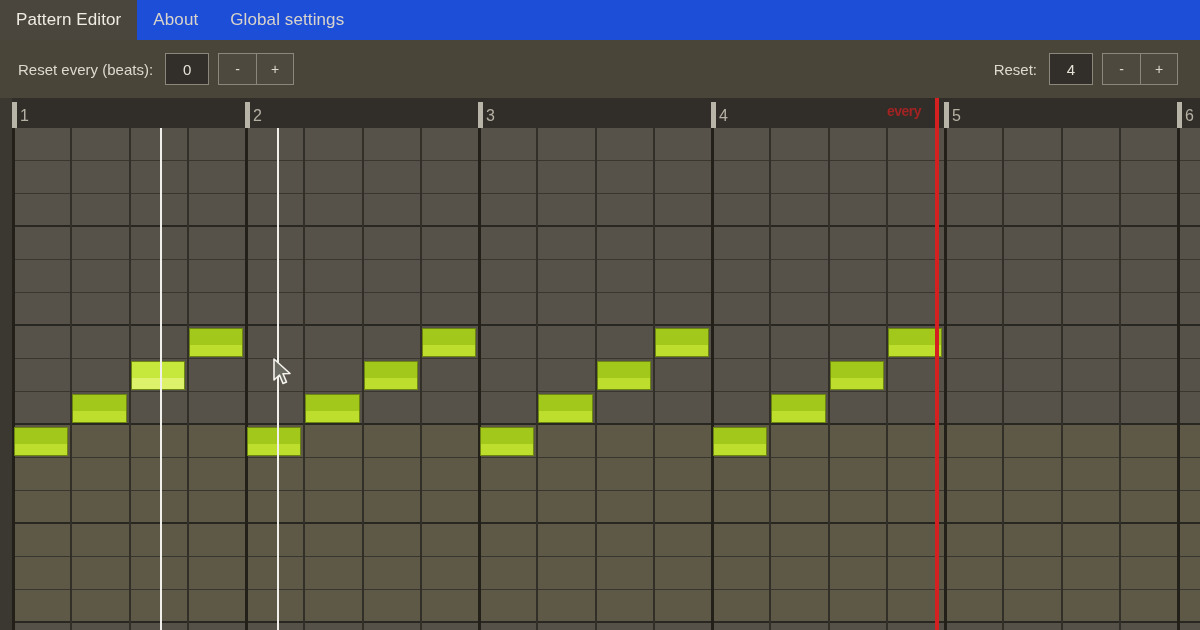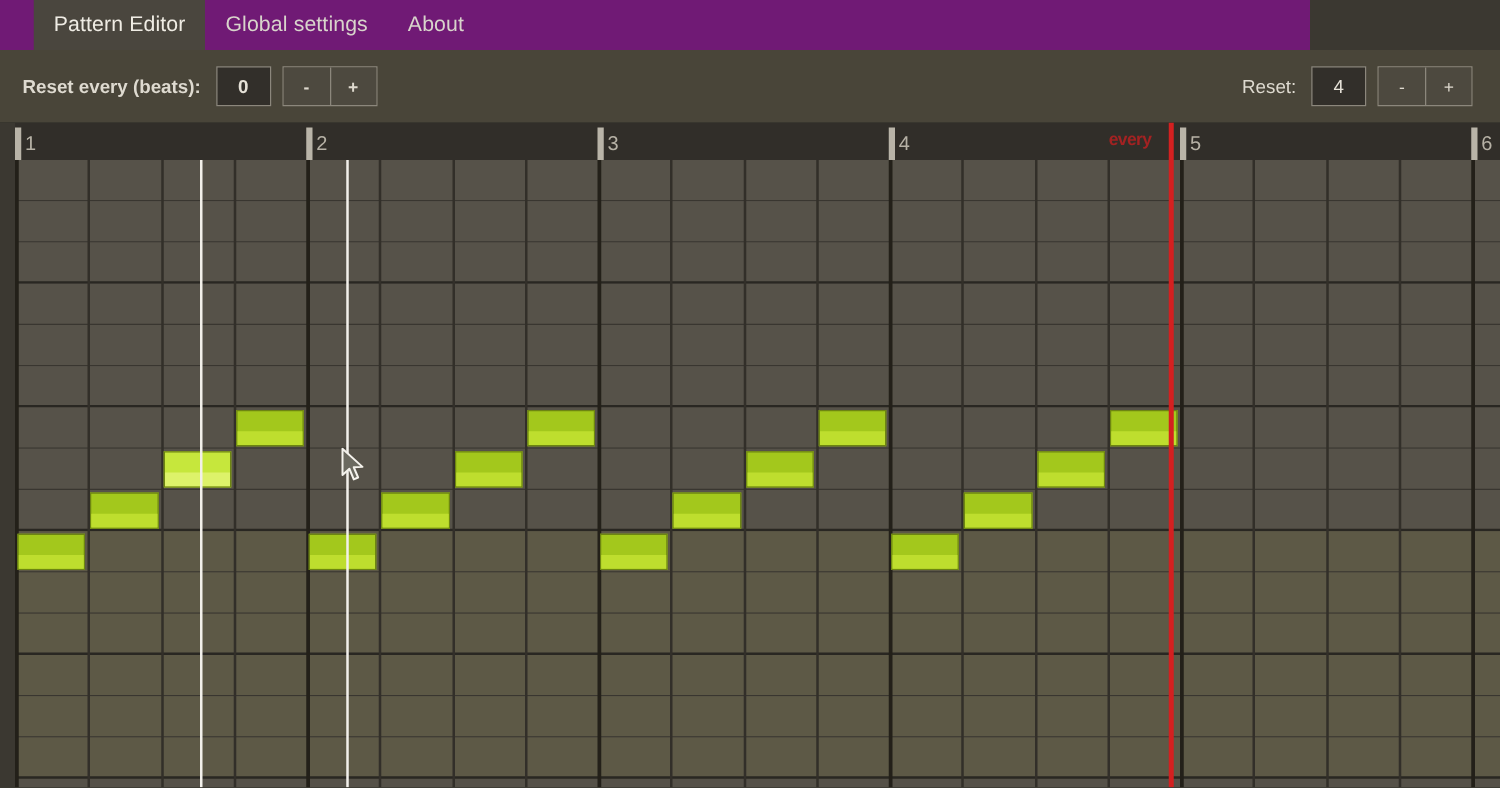--- a/index.html
+++ b/index.html
@@ -12,25 +12,24 @@
 
   #app {
     position: relative;
     width: 1200px; height: 630px;
     background: #3b3831;
   }
 
   
   .tabbar {
     position: absolute; left: 0; top: 0;
-    width: 1048px; height: 40px;
-    background: #701a75;
+    width: 1200px; height: 40px;
+    background: #1d4ed8;
     display: flex;
     align-items: stretch;
-    padding-left: 27px;
   }
   .tab {
     display: flex; align-items: center;
     padding: 0 16px;
     font-size: 17px;
     color: #d8d4cb;
     letter-spacing: .1px;
     cursor: default;
     white-space: nowrap;
   }
@@ -40,21 +39,21 @@
   }
   .tabbar-fill { flex: 1; }
 
   
   .toolbar {
     position: absolute; left: 0; top: 40px;
     width: 1200px; height: 58px;
     background: #494539;
   }
   .tb-group { position: absolute; display: flex; align-items: center; }
-  .tb-group.left  { left: 18px; top: 13px; font-weight: bold; }
+  .tb-group.left  { left: 18px; top: 13px; }
   .tb-group.right { right: 22px; top: 13px; }
 
   .tb-label {
     font-size: 15px;
     color: #dedad0;
     margin-right: 12px;
     white-space: nowrap;
   }
   .tb-value {
     width: 44px; height: 32px;
@@ -196,22 +195,22 @@
   }
 </style>
 </head>
 <body>
 
 <div id="app">
 
   <div class="tabbar">
     <div id="tabs-host" style="display:flex;align-items:stretch;">
         <div class="tab active">Pattern Editor</div>
+        <div class="tab">About</div>
         <div class="tab">Global settings</div>
-        <div class="tab">About</div>
       </div>
     <div class="tabbar-fill"></div>
   </div>
 
   <div class="toolbar">
 
     <div class="tb-group left">
       <span class="tb-label">Reset every (beats):</span>
       <div class="tb-value">0</div>
       <div class="tb-spinner">

